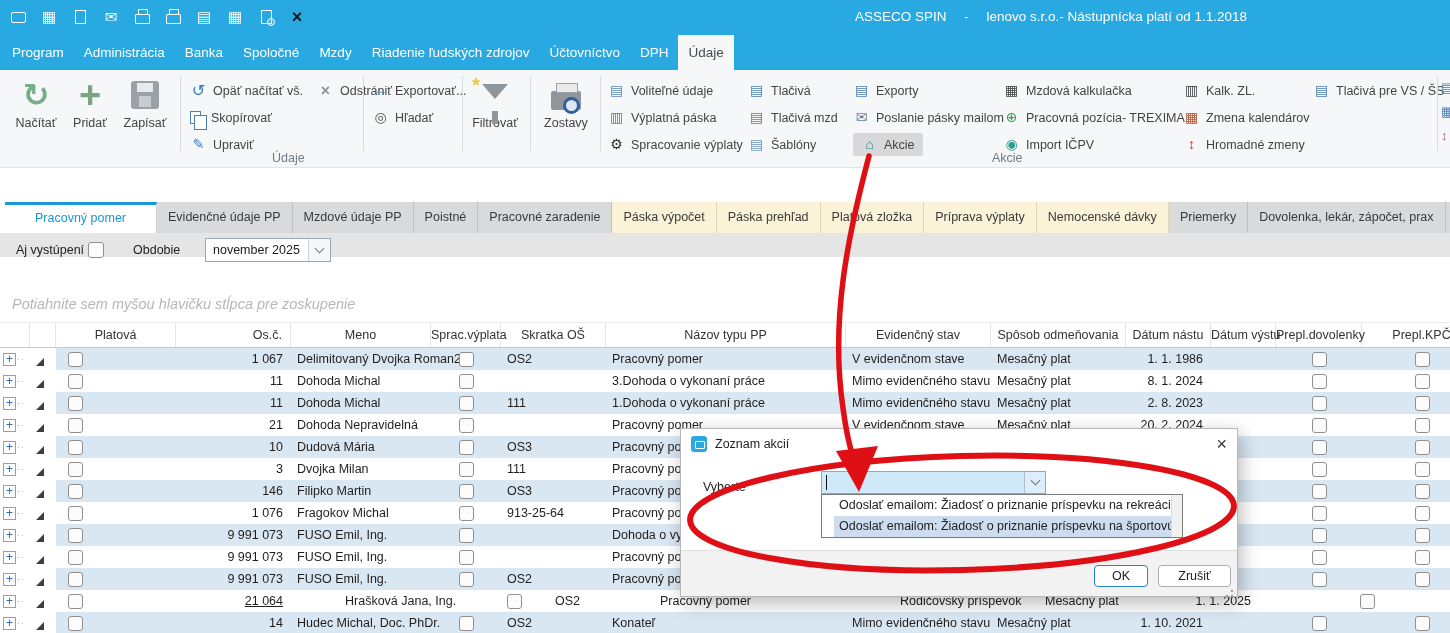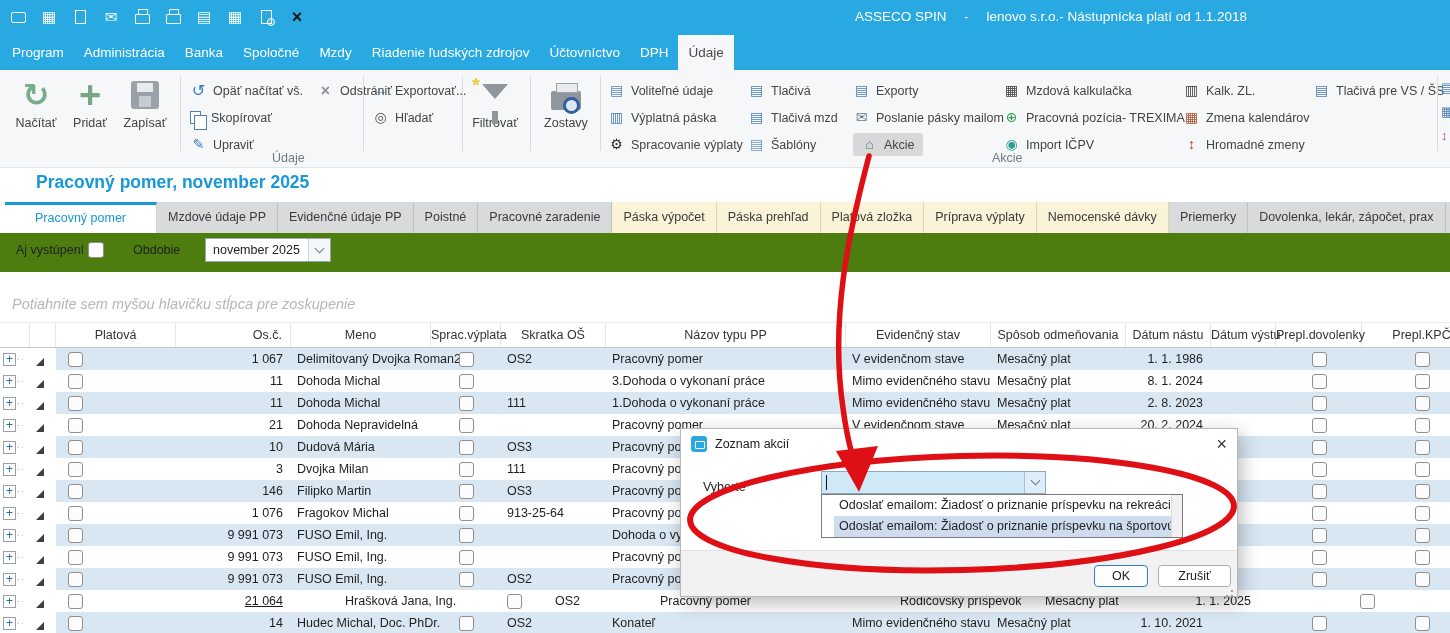--- a/index.html
+++ b/index.html
@@ -60,21 +60,21 @@
   .cuticons{position:absolute;left:1441px;top:10px;display:flex;flex-direction:column;gap:9px;font-size:13px;color:#4c7fb5;}
 
   
   .pagetitle{position:absolute;left:36px;top:172px;font-size:17.5px;font-weight:bold;color:var(--pagetitle);}
   .tabs{position:absolute;left:5px;top:202px;right:0;height:31px;display:flex;overflow:hidden;}
   .tab{flex:none;font-size:12.5px;line-height:30px;padding:0 11px;background:#d8dadb;color:#3a3a3a;border-right:1px solid #bfc1c2;white-space:nowrap;cursor:default;}
   .tab.hl{background:var(--tabyellow);border-right:1px solid #ded5b4;}
   .tab.active{background:#fff;color:var(--pagetitle);border-top:3px solid var(--pagetitle);line-height:26px;padding:0 30px;border-right:1px solid #cfd1d2;}
 
   
-  .filterbar{position:absolute;left:0;top:233px;width:1450px;height:39px;background:#4d7c0f;font-size:12.5px;color:#222;}
+  .filterbar{position:absolute;left:0;top:233px;width:1450px;height:24px;background:#e5e5e5;font-size:12.5px;color:#222;}
   .cb{display:inline-block;width:15px;height:15px;border:1px solid #8f8f8f;border-radius:3px;background:#fcfcfc;}
   .fb-label1{position:absolute;left:16px;top:10px;}
   .fb-cb{position:absolute;left:88px;top:9px;width:16px;height:16px;}
   .fb-label2{position:absolute;left:133px;top:10px;}
   .fb-select{position:absolute;left:205px;top:5px;width:126px;height:24px;background:#fff;border:1px solid #9aa6b1;display:flex;align-items:center;}
   .fb-select .val{padding-left:7px;font-size:12.5px;}
   .fb-select .arrowbox{margin-left:auto;width:22px;height:22px;border-left:1px solid #c9d4de;display:flex;align-items:center;justify-content:center;background:#f4f8fb;}
   .chev{width:7px;height:7px;border-right:1.5px solid #777;border-bottom:1.5px solid #777;transform:rotate(45deg);margin-top:-4px;}
 
   .grouphint{position:absolute;left:12px;top:296px;font-size:14.5px;font-style:italic;color:#b4b7b9;}
@@ -357,25 +357,24 @@
       </div>
     <div class="glabel" style="left:992px;">Akcie</div>
     <div class="rdiv" style="left:1437px;"></div>
     <div class="cuticons">
       <span>▤</span>
       <span>▦</span>
       <span style="color:#b04a7a;">↕</span>
     </div>
   </div>
 
-  <div class="pagetitle">Pracovný pomer, november 2025</div>
   <div class="tabs" id="tabs">
       <div class="tab active">Pracovný pomer</div>
+      <div class="tab">Evidenčné údaje PP</div>
       <div class="tab">Mzdové údaje PP</div>
-      <div class="tab">Evidenčné údaje PP</div>
       <div class="tab">Poistné</div>
       <div class="tab">Pracovné zaradenie</div>
       <div class="tab hl">Páska výpočet</div>
       <div class="tab hl">Páska prehľad</div>
       <div class="tab hl">Platová zložka</div>
       <div class="tab hl">Príprava výplaty</div>
       <div class="tab hl">Nemocenské dávky</div>
       <div class="tab">Priemerky</div>
       <div class="tab">Dovolenka, lekár, zápočet, prax</div>
       <div class="tab">Rozúčtov</div>

